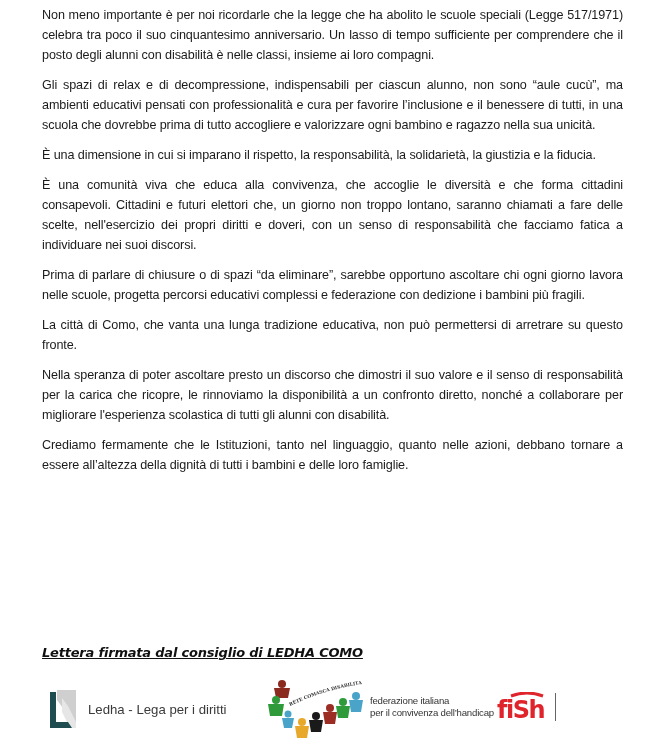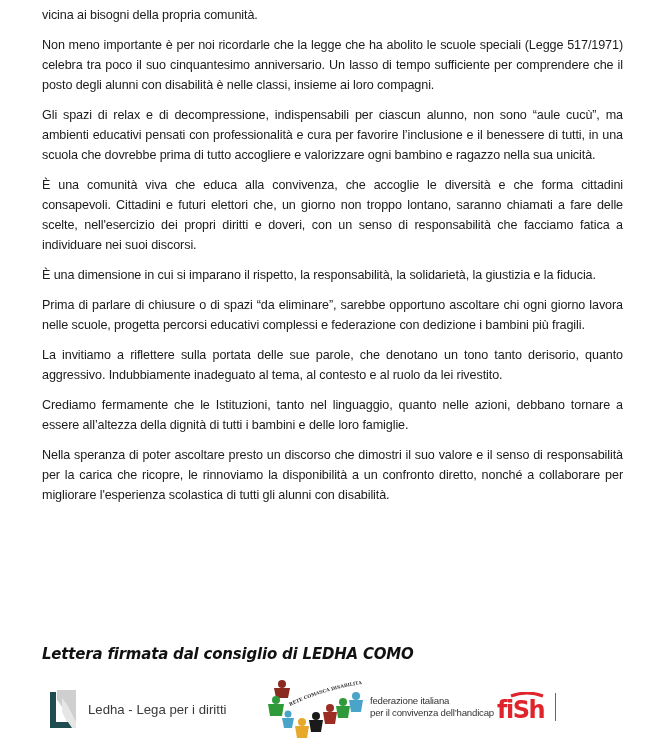--- a/index.html
+++ b/index.html
@@ -26,25 +26,26 @@
     font-size: 12.6px;
     line-height: 20px;
     text-align: justify;
     letter-spacing: -0.1px;
   }
   .signature {
     position: absolute;
     left: 42px;
     top: 645px;
     font-family: "DejaVu Sans", sans-serif;
-    font-size: 15px;
+    font-size: 13px;
     font-style: italic;
     font-weight: bold;
     color: #111;
     letter-spacing: -0.2px;
+    text-decoration: underline;
   }
   .logos {
     position: absolute;
     left: 0;
     top: 675px;
     width: 639px;
     height: 70px;
   }
   .logo-ledha {
     position: absolute;
@@ -98,29 +99,28 @@
     margin-left: 6px;
     width: 1px;
     height: 28px;
     background: #666;
   }
 </style>
 </head>
 <body>
 
 <div class="doc">
-  <p class="para">vicina ai bisogni della propria comunità.</p>
   <p class="para">Non meno importante è per noi ricordarle che la legge che ha abolito le scuole speciali (Legge 517/1971) celebra tra poco il suo cinquantesimo anniversario. Un lasso di tempo sufficiente per comprendere che il posto degli alunni con disabilità è nelle classi, insieme ai loro compagni.</p>
   <p class="para">Gli spazi di relax e di decompressione, indispensabili per ciascun alunno, non sono “aule cucù”, ma ambienti educativi pensati con professionalità e cura per favorire l’inclusione e il benessere di tutti, in una scuola che dovrebbe prima di tutto accogliere e valorizzare ogni bambino e ragazzo nella sua unicità.</p>
+  <p class="para">È una dimensione in cui si imparano il rispetto, la responsabilità, la solidarietà, la giustizia e la fiducia.</p>
   <p class="para">È una comunità viva che educa alla convivenza, che accoglie le diversità e che forma cittadini consapevoli. Cittadini e futuri elettori che, un giorno non troppo lontano, saranno chiamati a fare delle scelte, nell'esercizio dei propri diritti e doveri, con un senso di responsabilità che facciamo fatica a individuare nei suoi discorsi.</p>
-  <p class="para">È una dimensione in cui si imparano il rispetto, la responsabilità, la solidarietà, la giustizia e la fiducia.</p>
   <p class="para">Prima di parlare di chiusure o di spazi “da eliminare”, sarebbe opportuno ascoltare chi ogni giorno lavora nelle scuole, progetta percorsi educativi complessi e federazione con dedizione i bambini più fragili.</p>
-  <p class="para">La invitiamo a riflettere sulla portata delle sue parole, che denotano un tono tanto derisorio, quanto aggressivo. Indubbiamente inadeguato al tema, al contesto e al ruolo da lei rivestito.</p>
+  <p class="para">La città di Como, che vanta una lunga tradizione educativa, non può permettersi di arretrare su questo fronte.</p>
+  <p class="para">Nella speranza di poter ascoltare presto un discorso che dimostri il suo valore e il senso di responsabilità per la carica che ricopre, le rinnoviamo la disponibilità a un confronto diretto, nonché a collaborare per migliorare l'esperienza scolastica di tutti gli alunni con disabilità.</p>
   <p class="para">Crediamo fermamente che le Istituzioni, tanto nel linguaggio, quanto nelle azioni, debbano tornare a essere all’altezza della dignità di tutti i bambini e delle loro famiglie.</p>
-  <p class="para">Nella speranza di poter ascoltare presto un discorso che dimostri il suo valore e il senso di responsabilità per la carica che ricopre, le rinnoviamo la disponibilità a un confronto diretto, nonché a collaborare per migliorare l'esperienza scolastica di tutti gli alunni con disabilità.</p>
 </div>
 
 <div class="signature">Lettera firmata dal consiglio di LEDHA COMO</div>
 
 <div class="logos">
 
   <div class="logo-ledha">
     <div class="ledha-mark">
       <svg width="30" height="42" viewBox="0 0 30 42">
         <polygon points="9,2 28,2 28,36 22,30 16,22 12,16 9,12" fill="#cfcfcf"></polygon>

